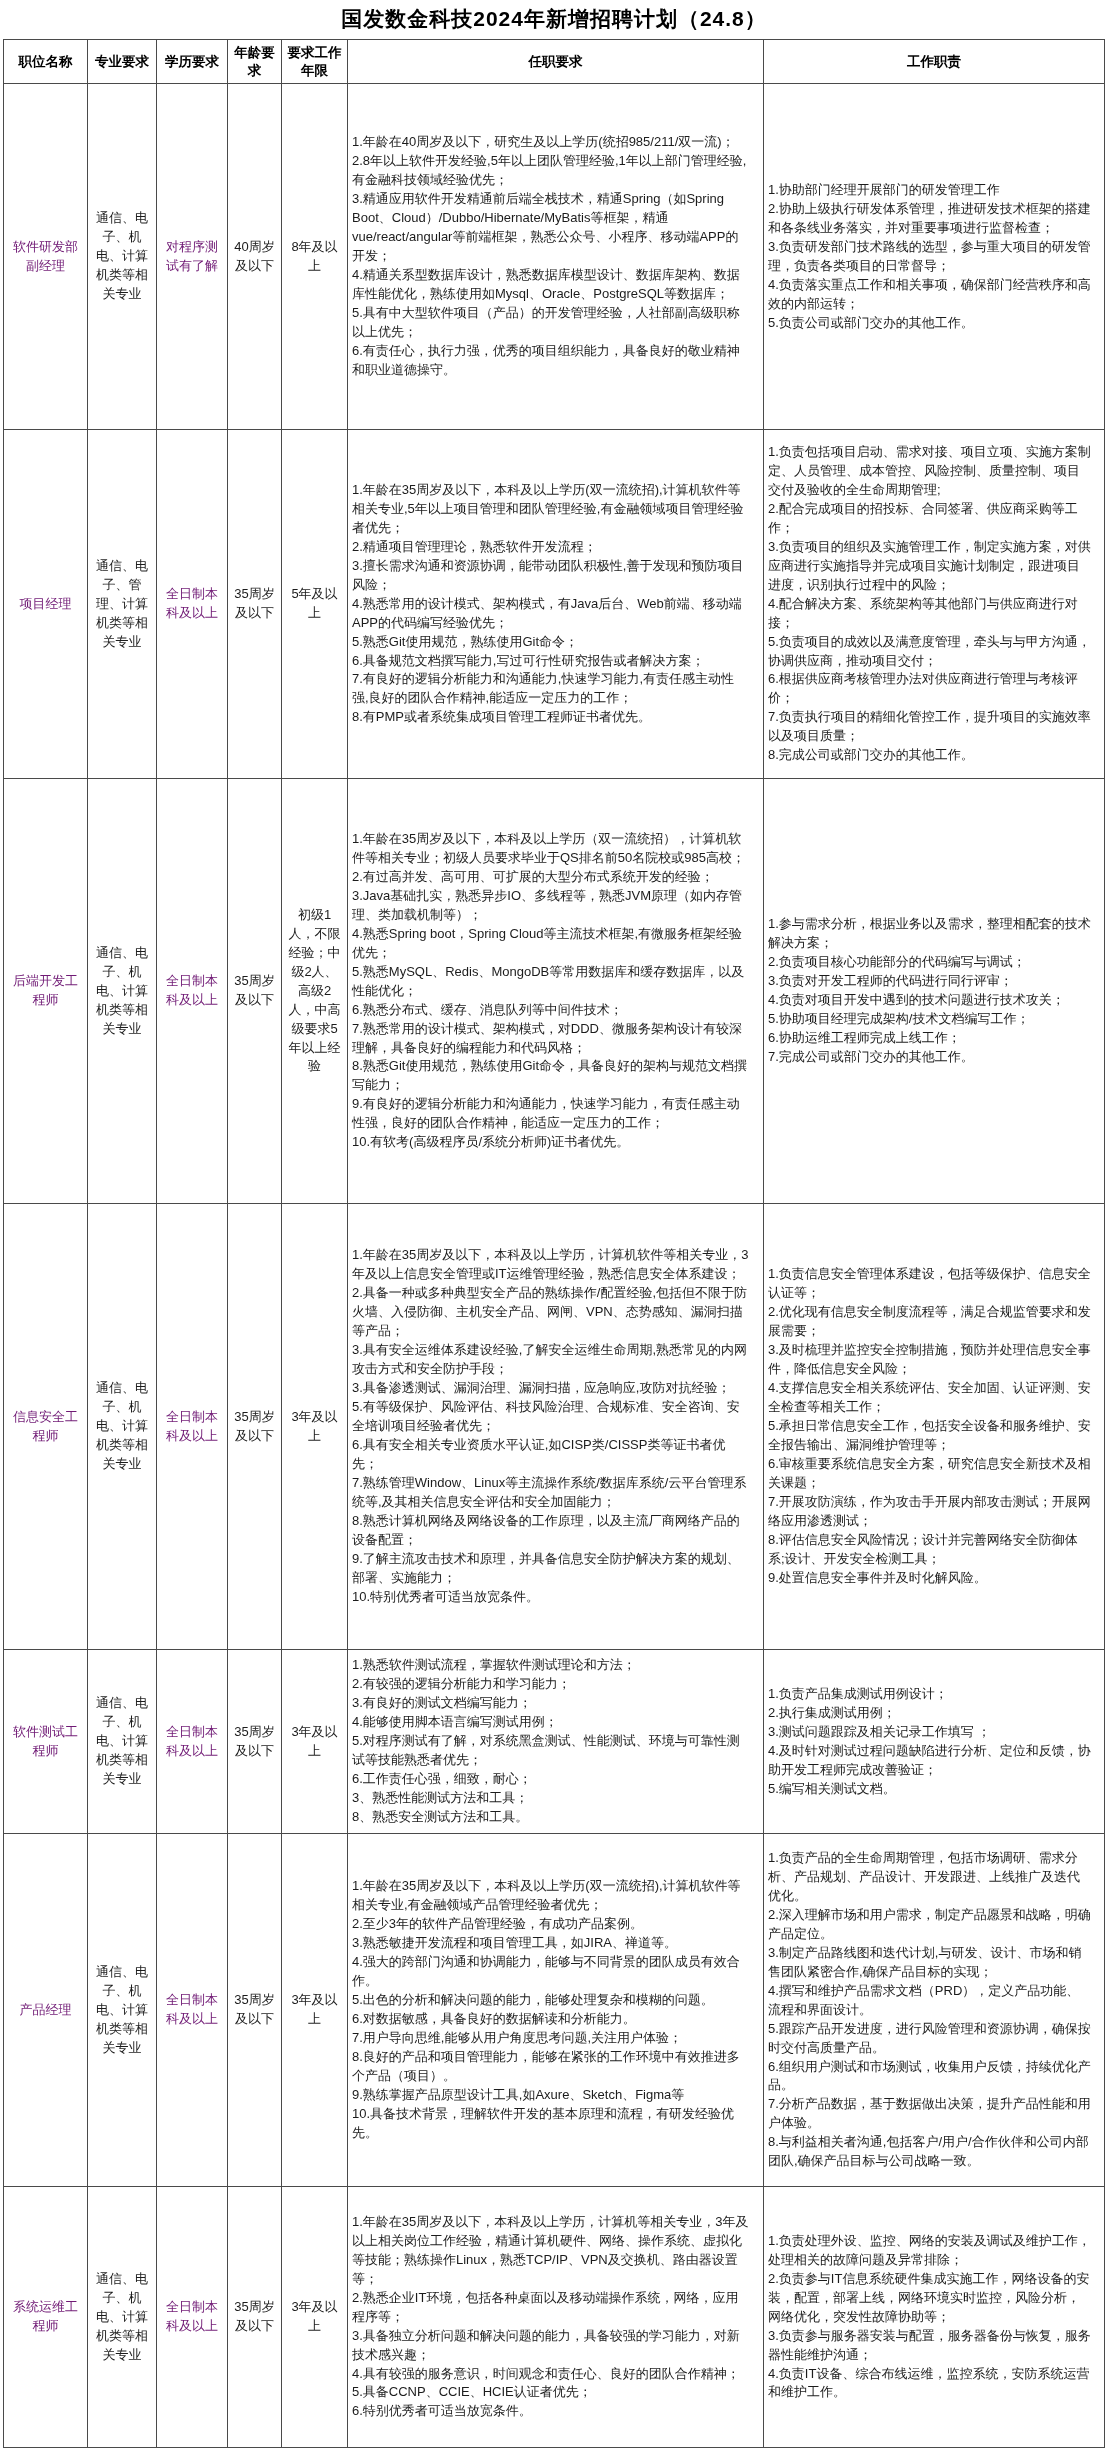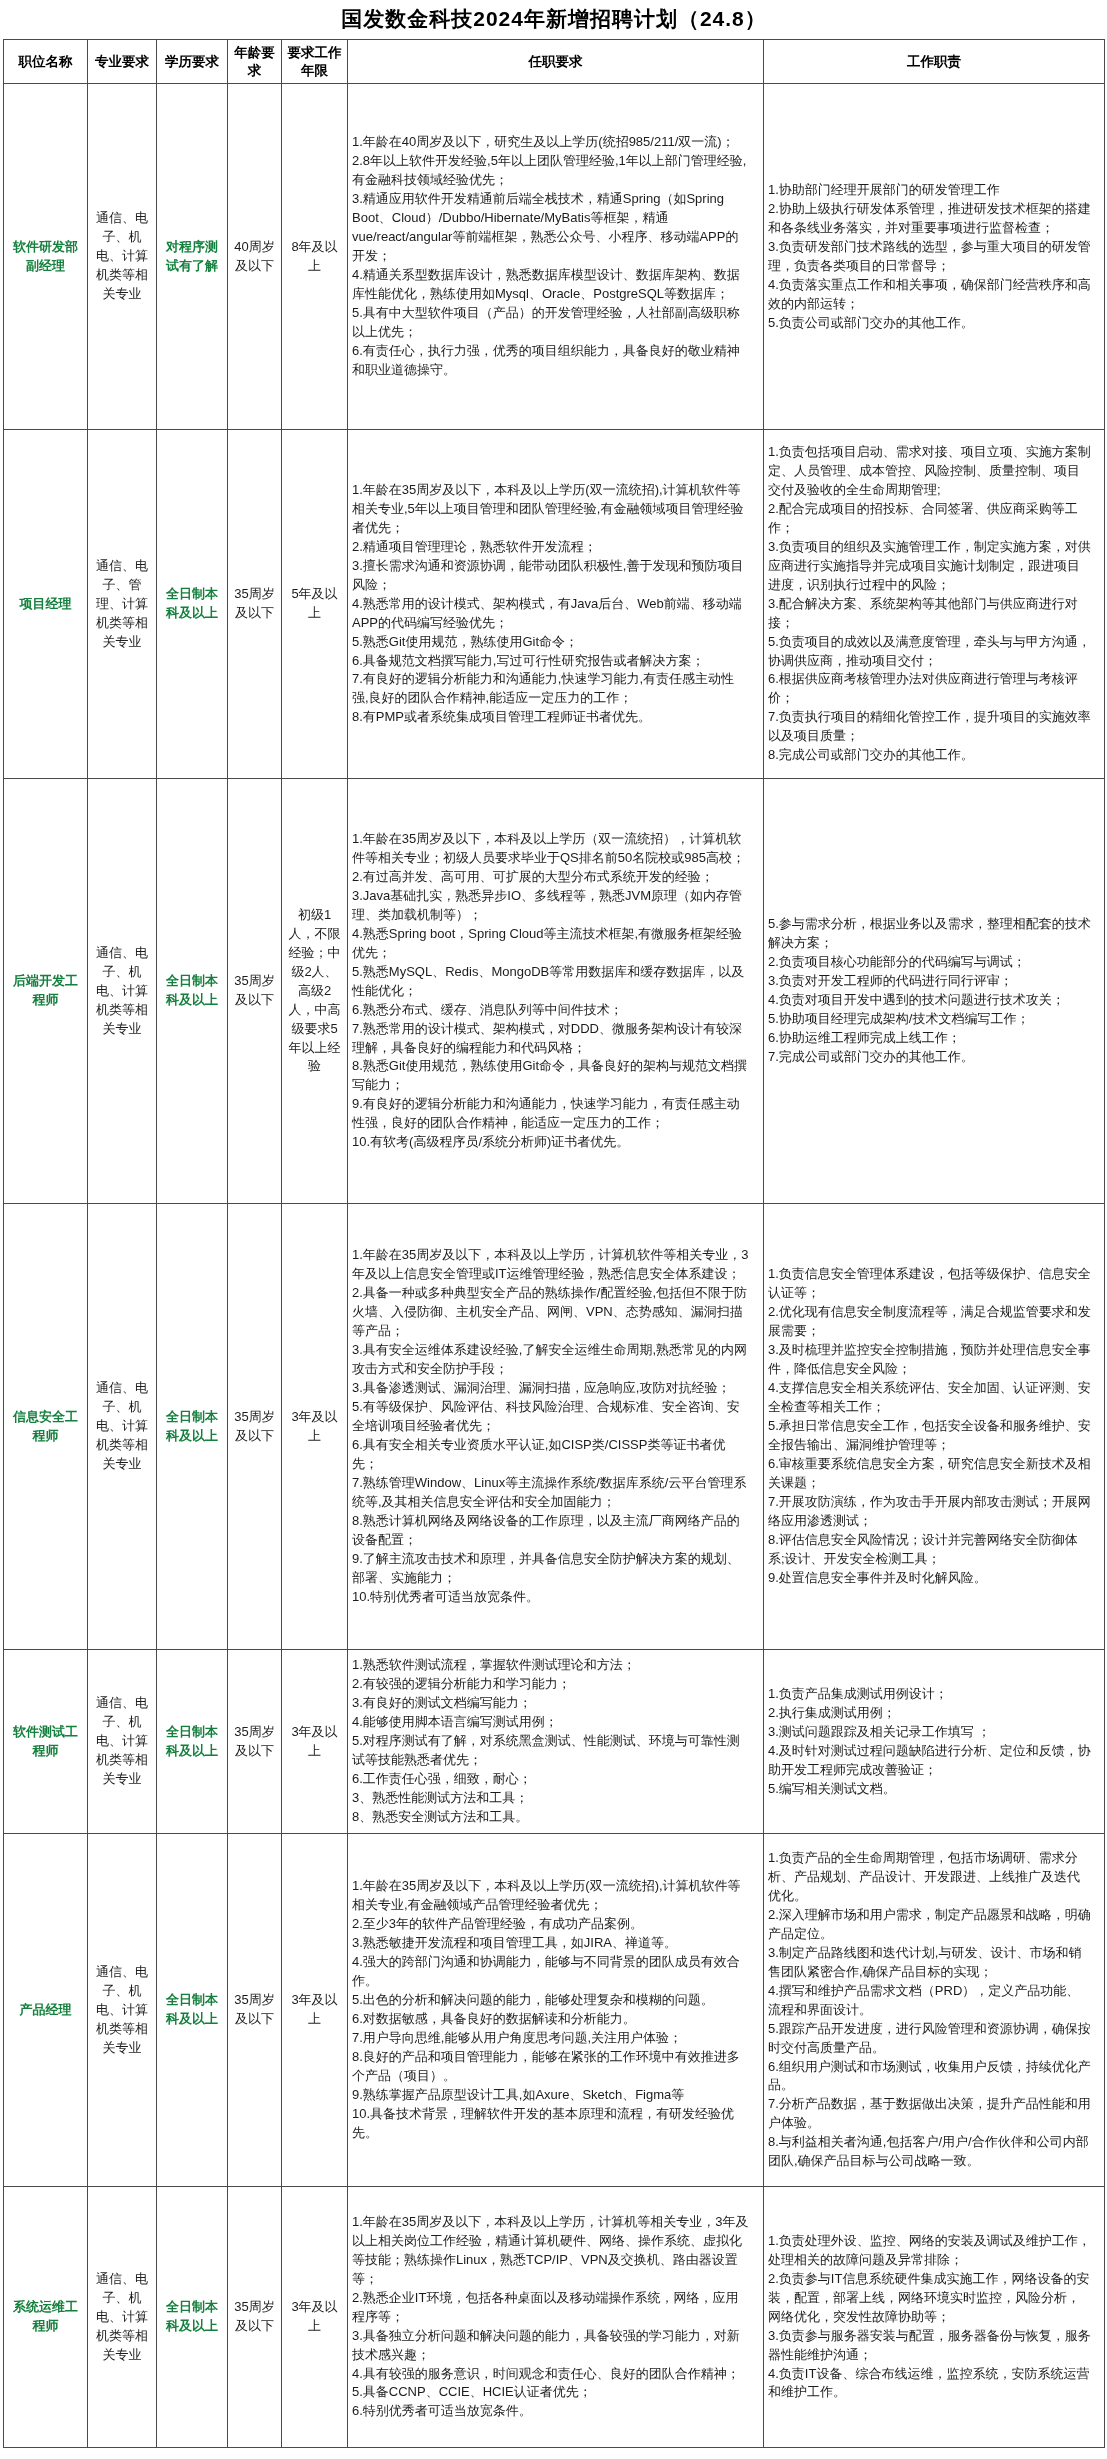--- a/index.html
+++ b/index.html
@@ -18,21 +18,21 @@
   col.c-req{width:416px;}
   col.c-duty{width:341px;}
   th,td{border:1px solid #4a4a4a;box-sizing:border-box;}
   th{
     font-size:13.5px;font-weight:bold;text-align:center;vertical-align:middle;
     padding:4px 2px;line-height:1.3;color:#000;
   }
   td{vertical-align:middle;font-size:13px;line-height:1.46;}
   td.center{text-align:center;padding:2px 3px;}
   td.long{text-align:left;padding:5px 13px 5px 4px;}
-  .red{color:#15803d;font-weight:bold;}
+  .red{color:#701a75;font-weight:normal;}
   .item{margin:0;word-break:break-word;}
 </style>
 </head>
 <body>
 
 <div class="page">
   <div class="title">国发数金科技2024年新增招聘计划（24.8）</div>
 
   <table>
     <colgroup>
@@ -92,21 +92,21 @@
             <div class="item">4.熟悉常用的设计模式、架构模式，有Java后台、Web前端、移动端APP的代码编写经验优先；</div>
             <div class="item">5.熟悉Git使用规范，熟练使用Git命令；</div>
             <div class="item">6.具备规范文档撰写能力,写过可行性研究报告或者解决方案；</div>
             <div class="item">7.有良好的逻辑分析能力和沟通能力,快速学习能力,有责任感主动性强,良好的团队合作精神,能适应一定压力的工作；</div>
             <div class="item">8.有PMP或者系统集成项目管理工程师证书者优先。</div>
           </td>
     <td class="long">
             <div class="item">1.负责包括项目启动、需求对接、项目立项、实施方案制定、人员管理、成本管控、风险控制、质量控制、项目交付及验收的全生命周期管理;</div>
             <div class="item">2.配合完成项目的招投标、合同签署、供应商采购等工作；</div>
             <div class="item">3.负责项目的组织及实施管理工作，制定实施方案，对供应商进行实施指导并完成项目实施计划制定，跟进项目进度，识别执行过程中的风险；</div>
-            <div class="item">3.配合解决方案、系统架构等其他部门与供应商进行对接；</div>
+            <div class="item">4.配合解决方案、系统架构等其他部门与供应商进行对接；</div>
             <div class="item">5.负责项目的成效以及满意度管理，牵头与与甲方沟通，协调供应商，推动项目交付；</div>
             <div class="item">6.根据供应商考核管理办法对供应商进行管理与考核评价；</div>
             <div class="item">7.负责执行项目的精细化管控工作，提升项目的实施效率以及项目质量；</div>
             <div class="item">8.完成公司或部门交办的其他工作。</div>
           </td>
   </tr>
 
   <tr style="height: 425px;">
     <td class="center red">后端开发工程师</td>
     <td class="center">通信、电子、机电、计算机类等相关专业</td>
@@ -119,21 +119,21 @@
             <div class="item">3.Java基础扎实，熟悉异步IO、多线程等，熟悉JVM原理（如内存管理、类加载机制等）；</div>
             <div class="item">4.熟悉Spring boot，Spring Cloud等主流技术框架,有微服务框架经验优先；</div>
             <div class="item">5.熟悉MySQL、Redis、MongoDB等常用数据库和缓存数据库，以及性能优化；</div>
             <div class="item">6.熟悉分布式、缓存、消息队列等中间件技术；</div>
             <div class="item">7.熟悉常用的设计模式、架构模式，对DDD、微服务架构设计有较深理解，具备良好的编程能力和代码风格；</div>
             <div class="item">8.熟悉Git使用规范，熟练使用Git命令，具备良好的架构与规范文档撰写能力；</div>
             <div class="item">9.有良好的逻辑分析能力和沟通能力，快速学习能力，有责任感主动性强，良好的团队合作精神，能适应一定压力的工作；</div>
             <div class="item">10.有软考(高级程序员/系统分析师)证书者优先。</div>
           </td>
     <td class="long">
-            <div class="item">5.参与需求分析，根据业务以及需求，整理相配套的技术解决方案；</div>
+            <div class="item">1.参与需求分析，根据业务以及需求，整理相配套的技术解决方案；</div>
             <div class="item">2.负责项目核心功能部分的代码编写与调试；</div>
             <div class="item">3.负责对开发工程师的代码进行同行评审；</div>
             <div class="item">4.负责对项目开发中遇到的技术问题进行技术攻关；</div>
             <div class="item">5.协助项目经理完成架构/技术文档编写工作；</div>
             <div class="item">6.协助运维工程师完成上线工作；</div>
             <div class="item">7.完成公司或部门交办的其他工作。</div>
           </td>
   </tr>
 
   <tr style="height: 446px;">

